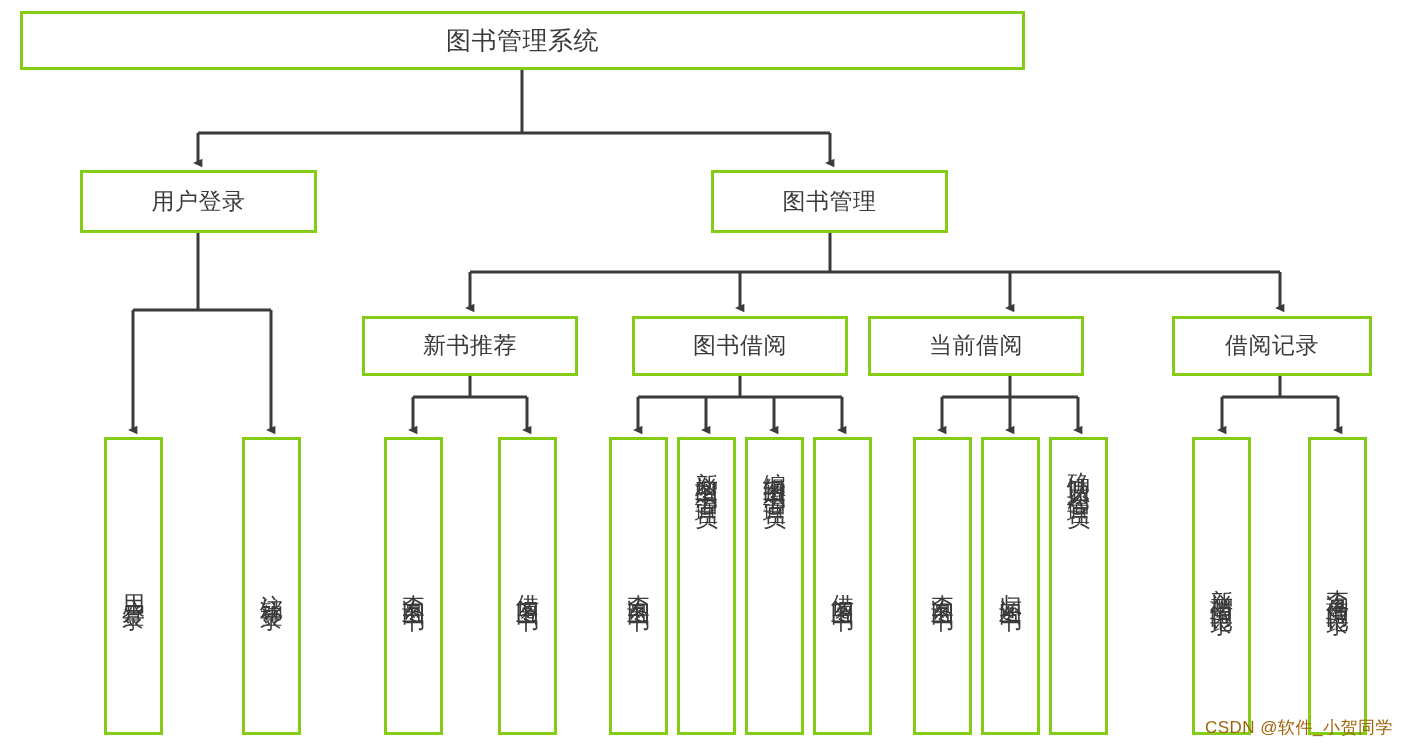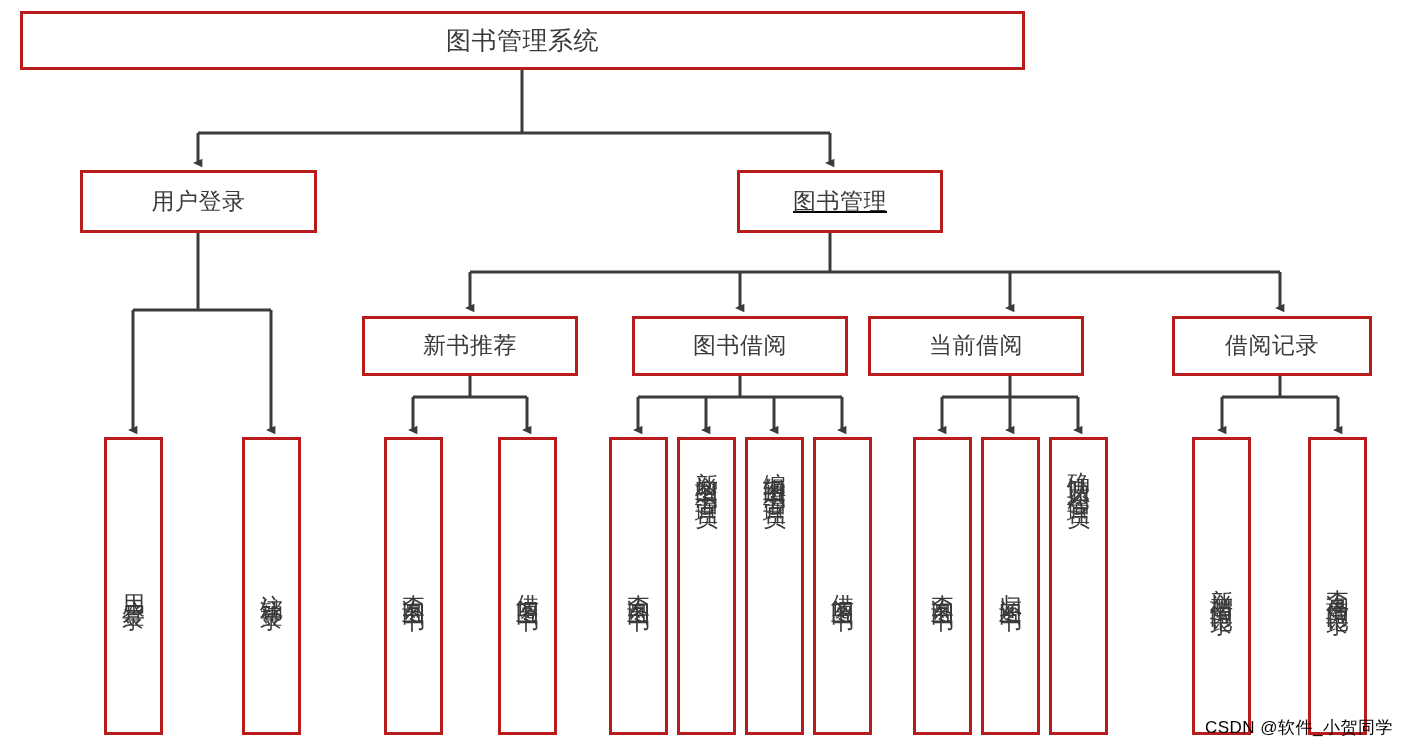--- a/index.html
+++ b/index.html
@@ -25,21 +25,21 @@
     position: absolute;
     left: 0;
     top: 0;
     width: 1405px;
     height: 747px;
     display: block;
   }
   .node-box {
     position: absolute;
     box-sizing: border-box;
-    border: 3px solid #b91c1c;
+    border: 3px solid #84cc16;
     background: #ffffff;
     display: flex;
     align-items: center;
     justify-content: center;
     overflow: hidden;
   }
   .node-label-h {
     font-size: 23px;
     color: #3a3a3a;
     line-height: 1.1;
@@ -70,21 +70,21 @@
     justify-content: center;
   }
   .vbox-inner.centered {
     align-items: center;
   }
   .watermark {
     position: absolute;
     right: 12px;
     bottom: 8px;
     font-size: 17px;
-    color: #000000;
+    color: #a16207;
     white-space: nowrap;
     letter-spacing: 0.5px;
   }
 </style>
 </head>
 <body>
 
 <div id="diagram-root">
 
   <svg class="flow" viewBox="0 0 1405 747" xmlns="http://www.w3.org/2000/svg">
@@ -142,21 +142,21 @@
   </svg>
 
   <div class="node-box title" style="left:20px; top:11px; width:1005px; height:59px;">
     <span class="node-label-h">图书管理系统</span>
   </div>
 
   <div class="node-box" style="left:80px; top:170px; width:237px; height:63px;">
     <span class="node-label-h">用户登录</span>
   </div>
 
-  <div class="node-box" style="left:737px; top:170px; width:206px; height:63px;text-decoration:underline;">
+  <div class="node-box" style="left:711px; top:170px; width:237px; height:63px;">
     <span class="node-label-h">图书管理</span>
   </div>
 
   <div class="node-box" style="left:362px; top:316px; width:216px; height:60px;">
     <span class="node-label-h">新书推荐</span>
   </div>
 
   <div class="node-box" style="left:632px; top:316px; width:216px; height:60px;">
     <span class="node-label-h">图书借阅</span>
   </div>

